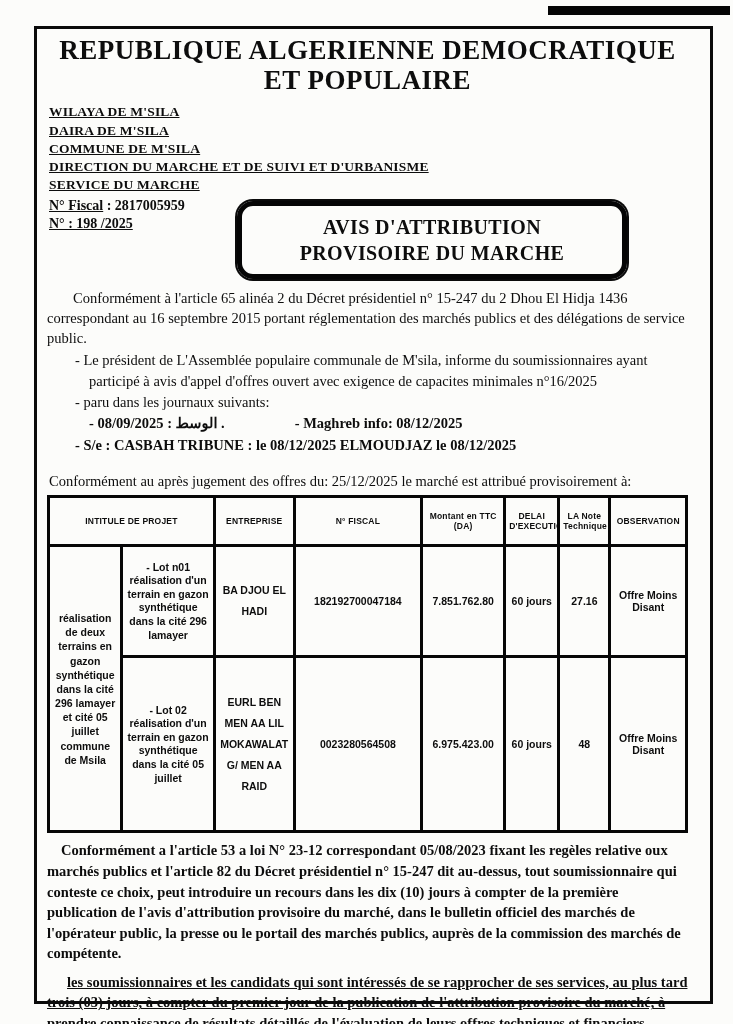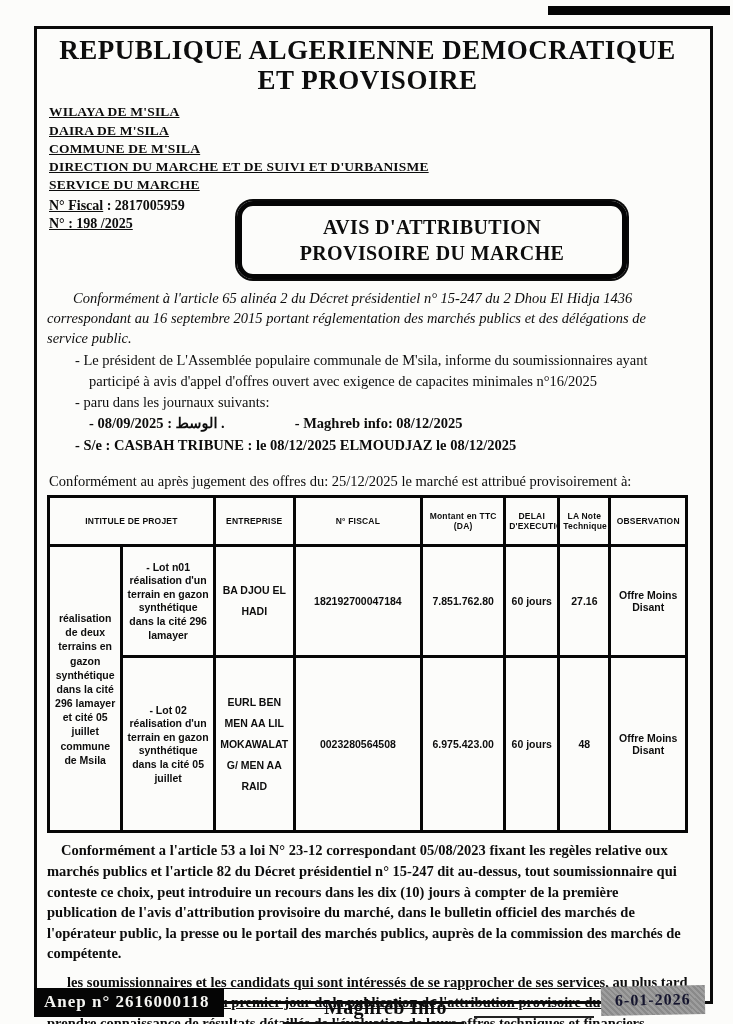--- a/index.html
+++ b/index.html
@@ -49,21 +49,20 @@
     border-radius:16px;
     box-shadow:0 0 0 1px #fcfcfa inset, 0 0 0 2px #0a0a0a;
     text-align:center;
     padding:8px 6px;
     box-sizing:border-box;
   }
   .notice-box div{font-weight:bold;font-size:20px;line-height:1.3;letter-spacing:0.4px;}
   .intro-par{
     font-size:14.5px;line-height:1.36;margin:4px 0 2px 0;
     text-indent:26px;
-    font-style:italic;
   }
   .bullets{margin:2px 0 7px 28px;}
   .bullet{
     font-size:14.5px;line-height:1.4;
     padding-left:14px;text-indent:-14px;
     margin-bottom:1px;
   }
   .bullet.bold{font-weight:bold;}
   .bullet-row{display:flex;gap:70px;padding-left:14px;text-indent:0;font-weight:bold;}
   .attribution{font-size:14.5px;line-height:1.35;margin:17px 0 4px 2px;}
@@ -128,21 +127,21 @@
 </head>
 <body>
 
 <div class="page">
   <div class="scan-bar-top"></div>
 
   <div class="frame">
 
     <h1 class="doc-title">
       <span>REPUBLIQUE ALGERIENNE DEMOCRATIQUE</span><br>
-      <span>ET PROVISOIRE</span>
+      <span>ET POPULAIRE</span>
     </h1>
 
     <div class="org-block">
       <div class="org-line">WILAYA DE M'SILA</div>
       <div class="org-line">DAIRA DE M'SILA</div>
       <div class="org-line">COMMUNE DE M'SILA</div>
       <div class="org-line">DIRECTION DU MARCHE ET DE SUIVI ET D'URBANISME</div>
       <div class="org-line">SERVICE DU MARCHE</div>
       <div class="fiscal-line">
         <span class="u">N° Fiscal</span><span> : 2817005959</span>
@@ -211,20 +210,13 @@
           <td>48</td>
           <td>Offre Moins Disant</td>
         </tr>
       </tbody>
     </table>
 
     <p class="legal p1">Conformément a l'article 53 a loi N° 23-12 correspondant 05/08/2023 fixant les regèles relative oux marchés publics et l'article 82 du Décret présidentiel n° 15-247 dit  au-dessus, tout soumissionnaire qui conteste ce choix, peut introduire un recours dans les dix (10) jours à compter de la première publication de l'avis d'attribution provisoire du marché, dans le bulletin officiel des marchés de l'opérateur public, la presse ou le portail des marchés publics, auprès de la commission des marchés de compétente.</p>
     <p class="legal p2">les soumissionnaires et les candidats qui sont intéressés de se rapprocher de ses services, au plus tard trois (03) jours, à compter du premier jour de la publication de l'attribution provisoire du marché, à prendre connaissance de résultats détaillés de l'évaluation de leurs offres techniques et financiers.</p>
   </div>
 
-  <div class="footer">
-    <div class="anep-box">Anep n° 2616000118</div>
-    <div class="journal-name">Maghreb Info</div>
-    <div class="journal-underline"></div>
-    <div class="stamp-line"></div>
-    <div class="date-stamp">6-01-2026</div>
-  </div>
 </div>
 
 </body></html>

